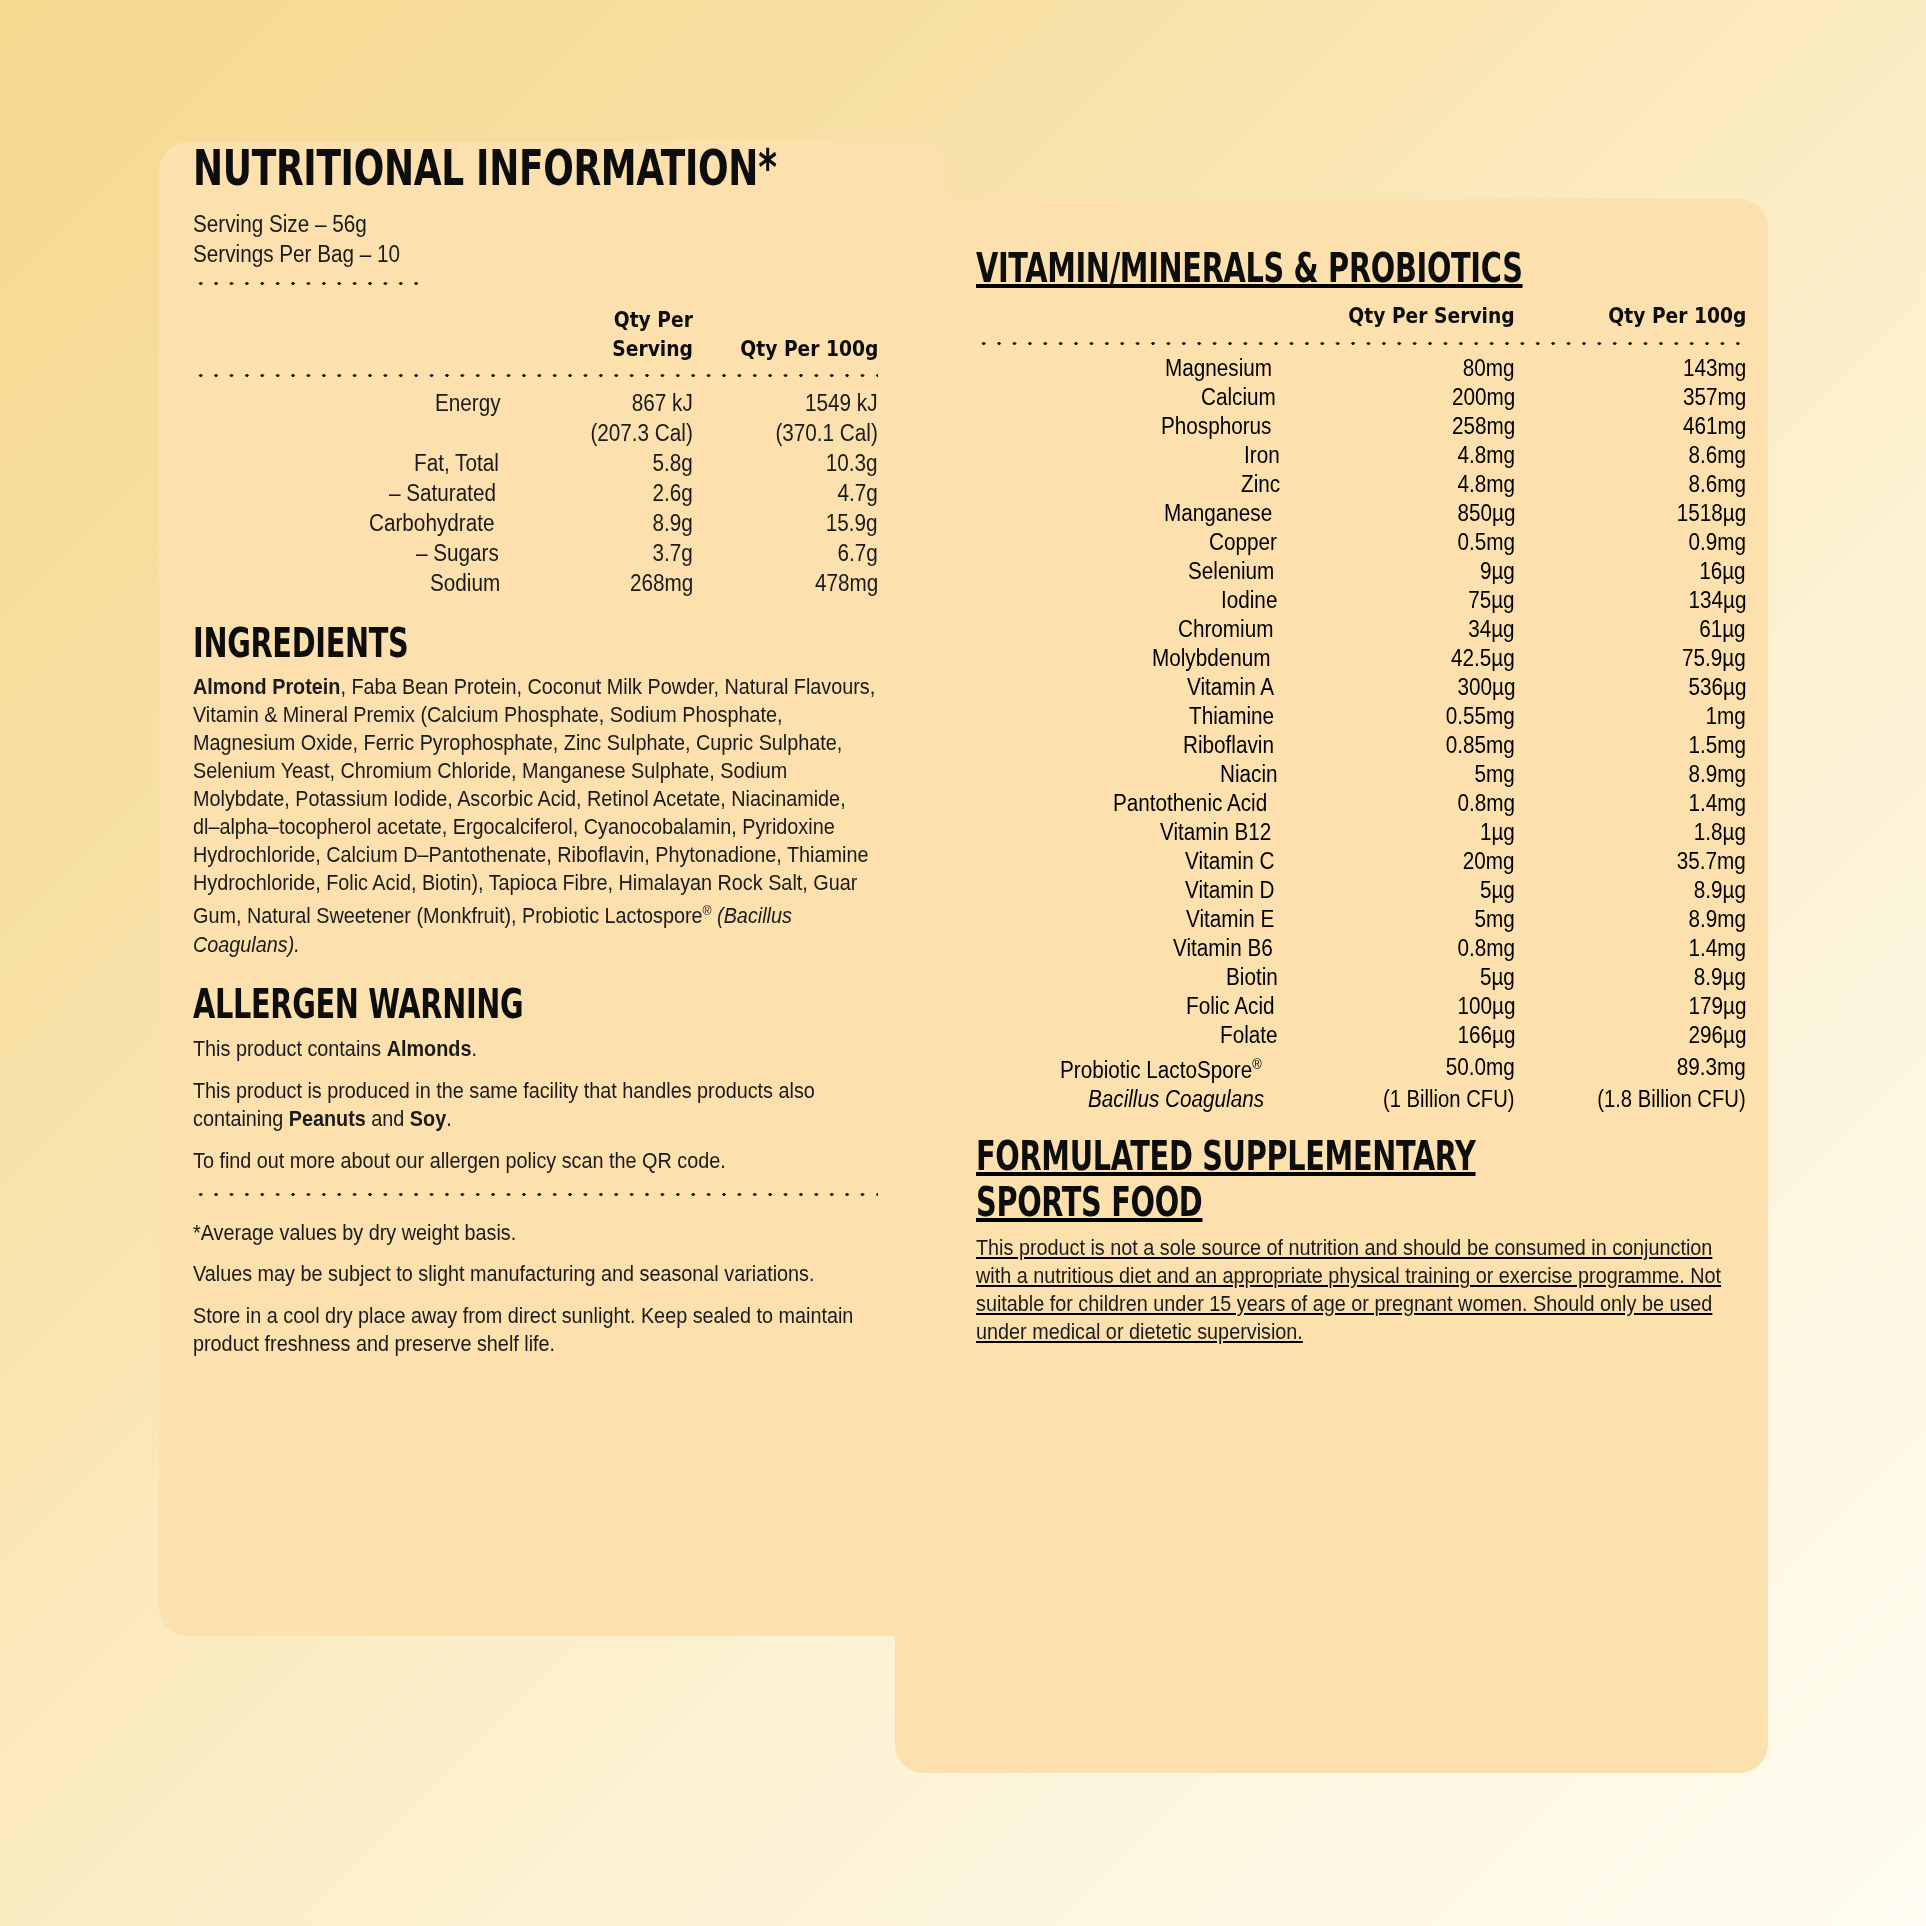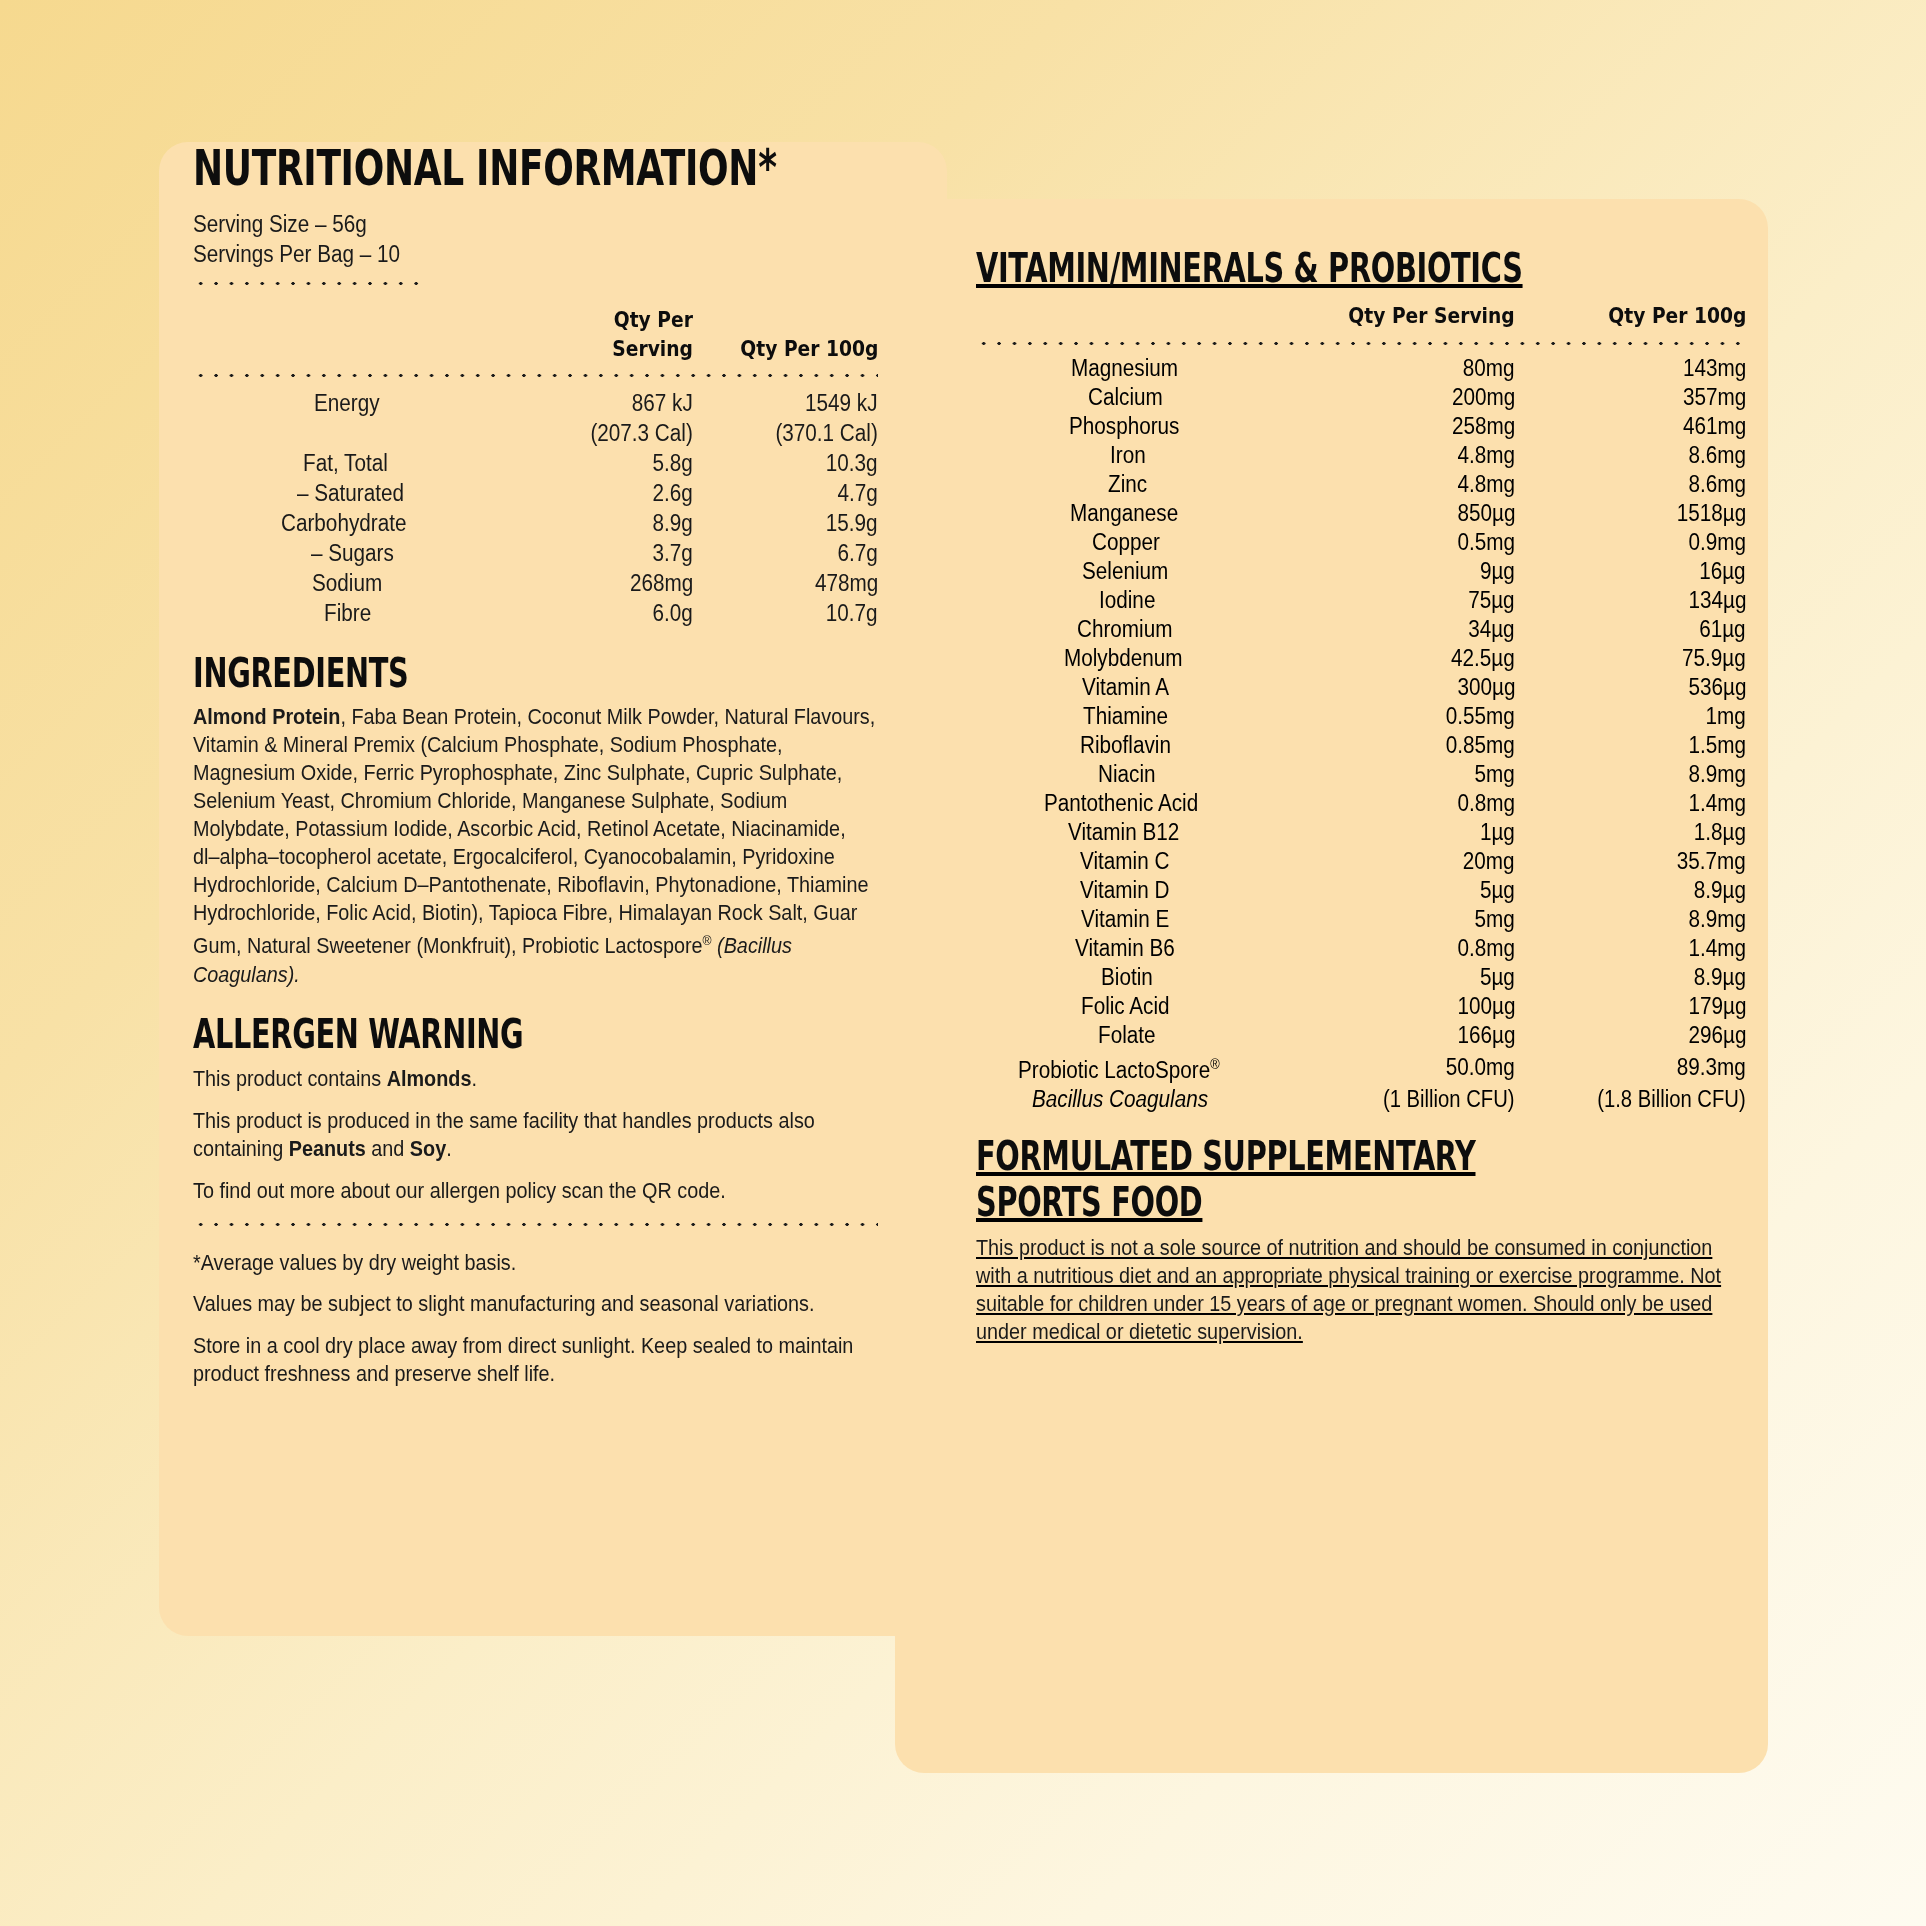--- a/index.html
+++ b/index.html
@@ -106,21 +106,21 @@
     width: 100%;
     border-collapse: collapse;
     font-family: "Liberation Sans", sans-serif;
     color: #1a1a1a;
   }
   table.nut td, table.nut th {
     padding: 0;
     vertical-align: baseline;
   }
   .lbl {
-    text-align: center;
+    text-align: right;
     font-size: 23px;
     line-height: 30px;
     font-weight: 400;
   }
   .lbl span.sq { display: inline-block; transform: scaleX(0.90); transform-origin: left; }
   .val {
     text-align: right;
     font-size: 23px;
     line-height: 30px;
     font-weight: 400;
@@ -221,25 +221,20 @@
         <tr>
           <td class="lbl" style="padding-left:12px"><span class="sq">– Sugars</span></td>
           <td class="val"><span class="sq">3.7g</span></td>
           <td class="val"><span class="sq">6.7g</span></td>
         </tr>
         <tr>
           <td class="lbl" style="padding-left:0px"><span class="sq">Sodium</span></td>
           <td class="val"><span class="sq">268mg</span></td>
           <td class="val"><span class="sq">478mg</span></td>
         </tr>
-        <tr>
-          <td class="lbl" style="padding-left:0px"><span class="sq">Fibre</span></td>
-          <td class="val"><span class="sq">6.0g</span></td>
-          <td class="val"><span class="sq">10.7g</span></td>
-        </tr>
       </tbody>
   </table>
 
   <div style="height:22px"></div>
 
   <div class="heading h-sec">INGREDIENTS</div>
 
   <div style="height:6.8px"></div>
 
   <div class="body-txt">

